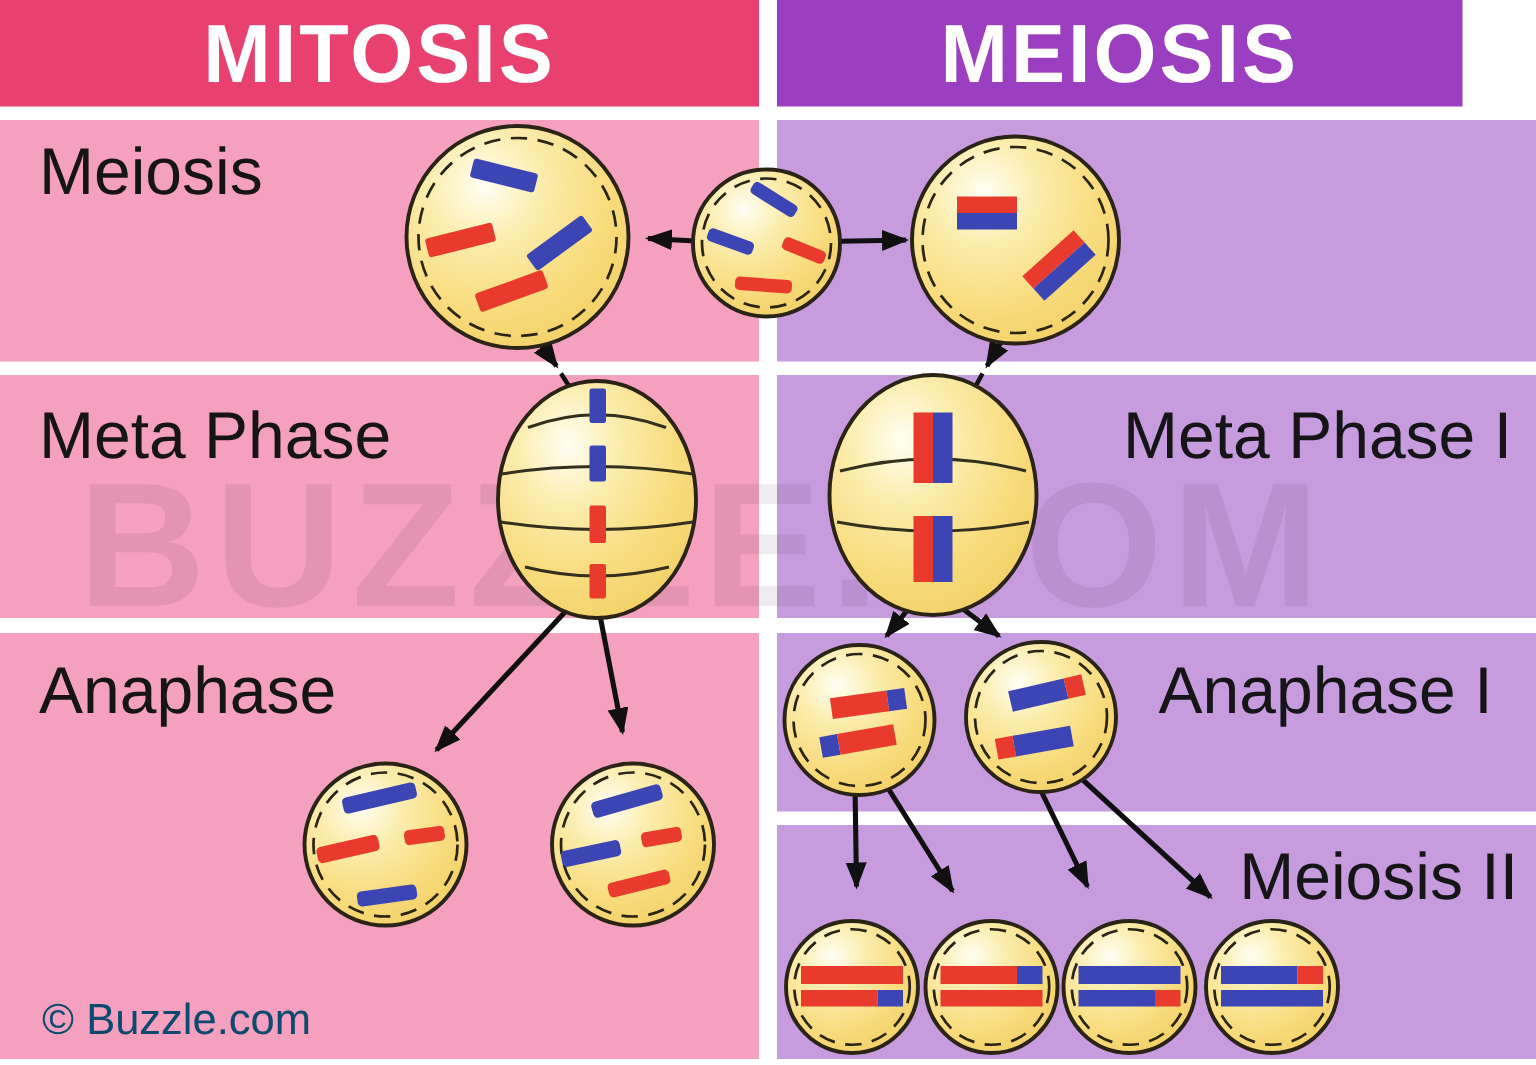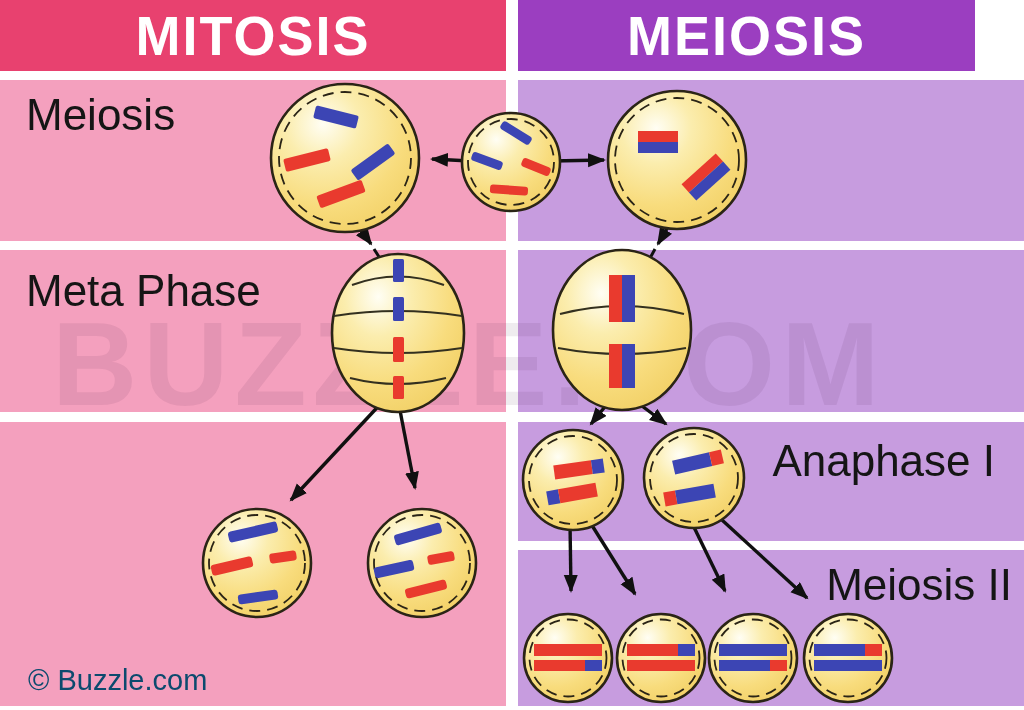--- a/index.html
+++ b/index.html
@@ -216,17 +216,19 @@
       <circle class="cellbody" cx="848" cy="658" r="44"></circle>
       <circle class="cellring" cx="848" cy="658" r="38.5"></circle>
       <rect class="cb" x="814" y="644" width="51" height="12"></rect>
       <rect class="cr" x="865" y="644" width="17" height="12"></rect>
       <rect class="cb" x="814" y="660" width="68" height="11"></rect>
     </g>
   </svg>
 
   <div class="stage-label" style="left:26px;top:90px;">Meiosis</div>
   <div class="stage-label" style="left:26px;top:266px;">Meta Phase</div>
+  <div class="stage-label" style="left:26px;top:436px;">Anaphase</div>
+  <div class="stage-label" style="right:16px;top:266px;">Meta Phase I</div>
   <div class="stage-label" style="right:12px;top:560px;">Meiosis II</div>
   <div class="stage-label" style="right:29px;top:436px;">Anaphase I</div>
 
   <div class="copyright">© Buzzle.com</div>
 </div>
 
 </body></html>

